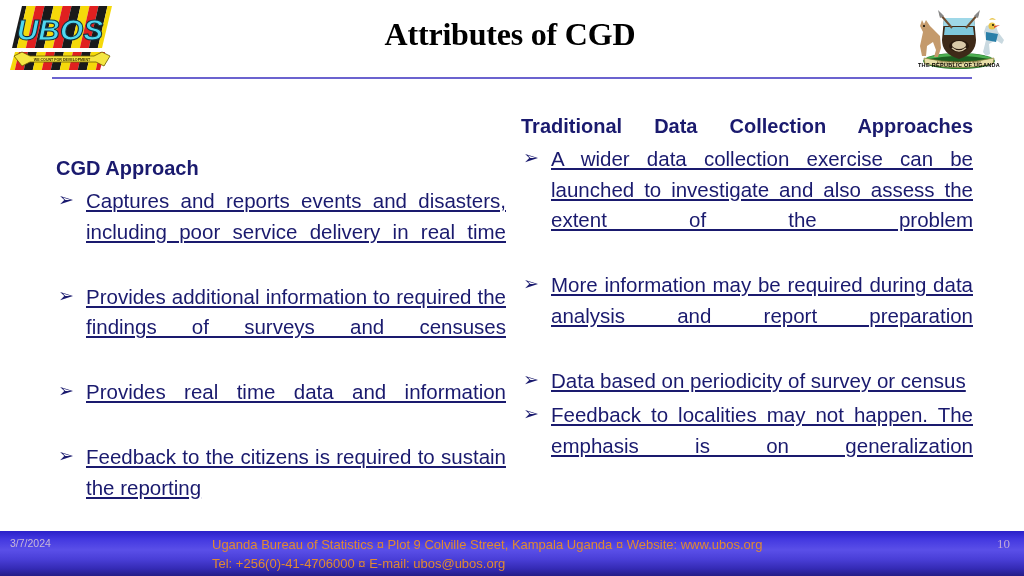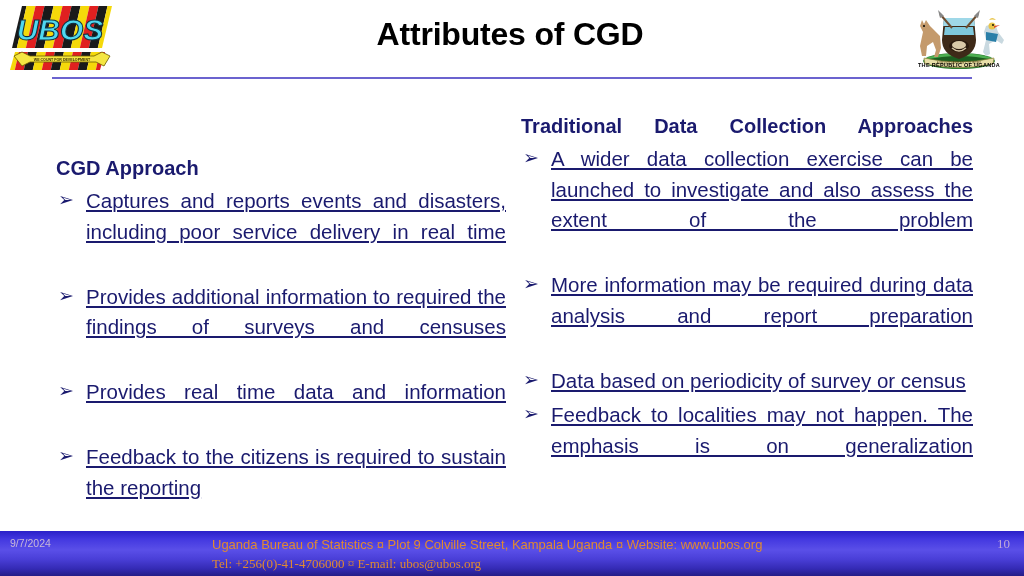--- a/index.html
+++ b/index.html
@@ -29,20 +29,21 @@
   .slide-title {
     position: absolute;
     left: 210px; top: 16px;
     width: 600px;
     text-align: center;
     font-size: 32px;
     font-weight: bold;
     color: #000000;
     letter-spacing: -0.2px;
     white-space: nowrap;
+    font-family: Liberation Serif, serif;
   }
   .header-rule {
     position: absolute;
     left: 52px; top: 77px;
     width: 920px; height: 2px;
     background: #6b63cf;
   }
 
   
   .ubos-logo {
@@ -147,21 +148,21 @@
   }
   .footer-center {
     position: absolute;
     left: 212px; top: 5px;
     width: 600px;
     font-size: 13px;
     line-height: 1.45;
     color: #e08a32;
     white-space: nowrap;
   }
-  .footer-center .line2 { display: block; font-family: Liberation Serif, serif; }
+  .footer-center .line2 { display: block; }
   .footer-page {
     position: absolute;
     right: 14px; top: 5px;
     font-size: 13px;
     color: #c0a8d8;
     font-family: Liberation Serif, serif;
   }
 </style>
 </head>
 <body>
@@ -306,21 +307,21 @@
         <span class="btext">Data based on periodicity of survey or census</span>
       </li>
       <li class="bullet">
         <span class="arrow">➢</span>
         <span class="btext">Feedback to localities may not happen. The emphasis is on generalization</span>
       </li>
     </ul>
   </div>
 
   <div class="footer">
-    <div class="footer-date">9/7/2024</div>
+    <div class="footer-date">3/7/2024</div>
     <div class="footer-center">
       <span>Uganda Bureau of Statistics ¤ Plot 9 Colville Street, Kampala Uganda ¤ Website: www.ubos.org</span>
       <span class="line2">Tel: +256(0)-41-4706000 ¤ E-mail: ubos@ubos.org</span>
     </div>
     <div class="footer-page">10</div>
   </div>
 
 </div>
 
 </body></html>

